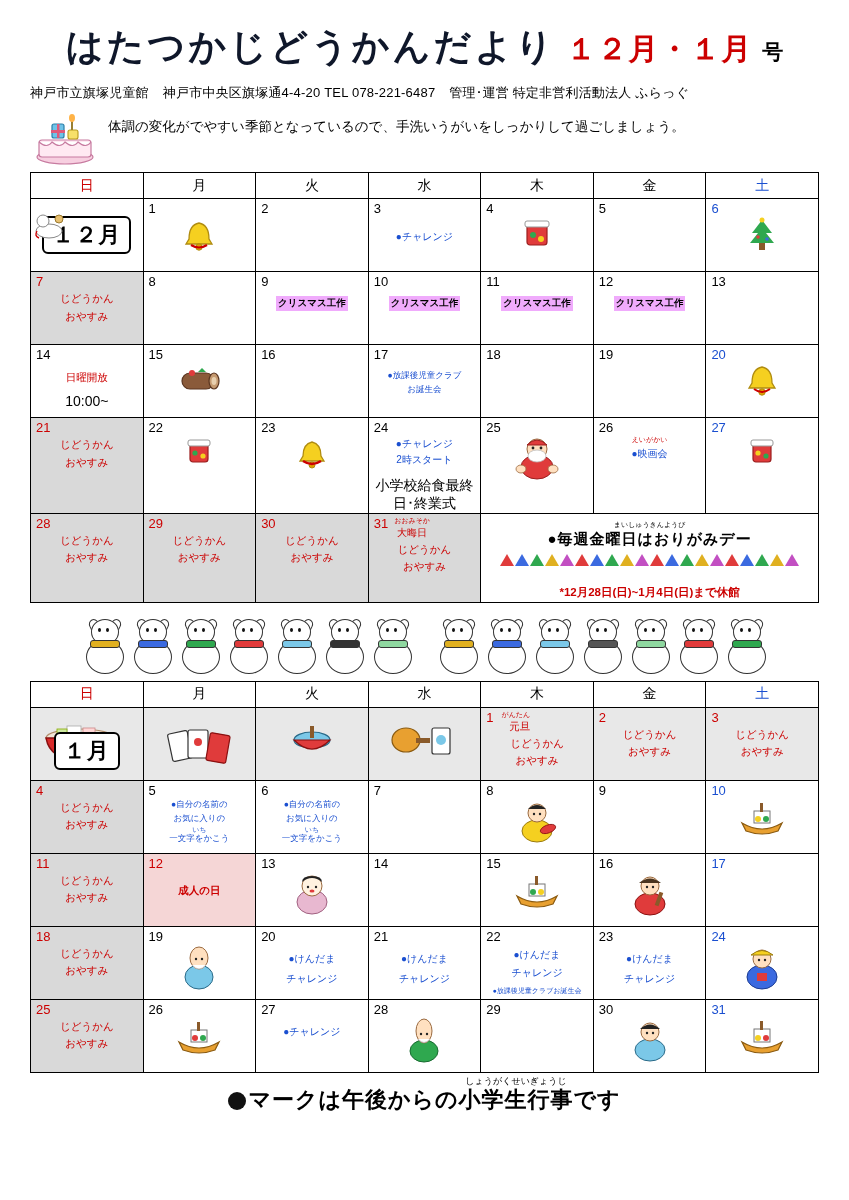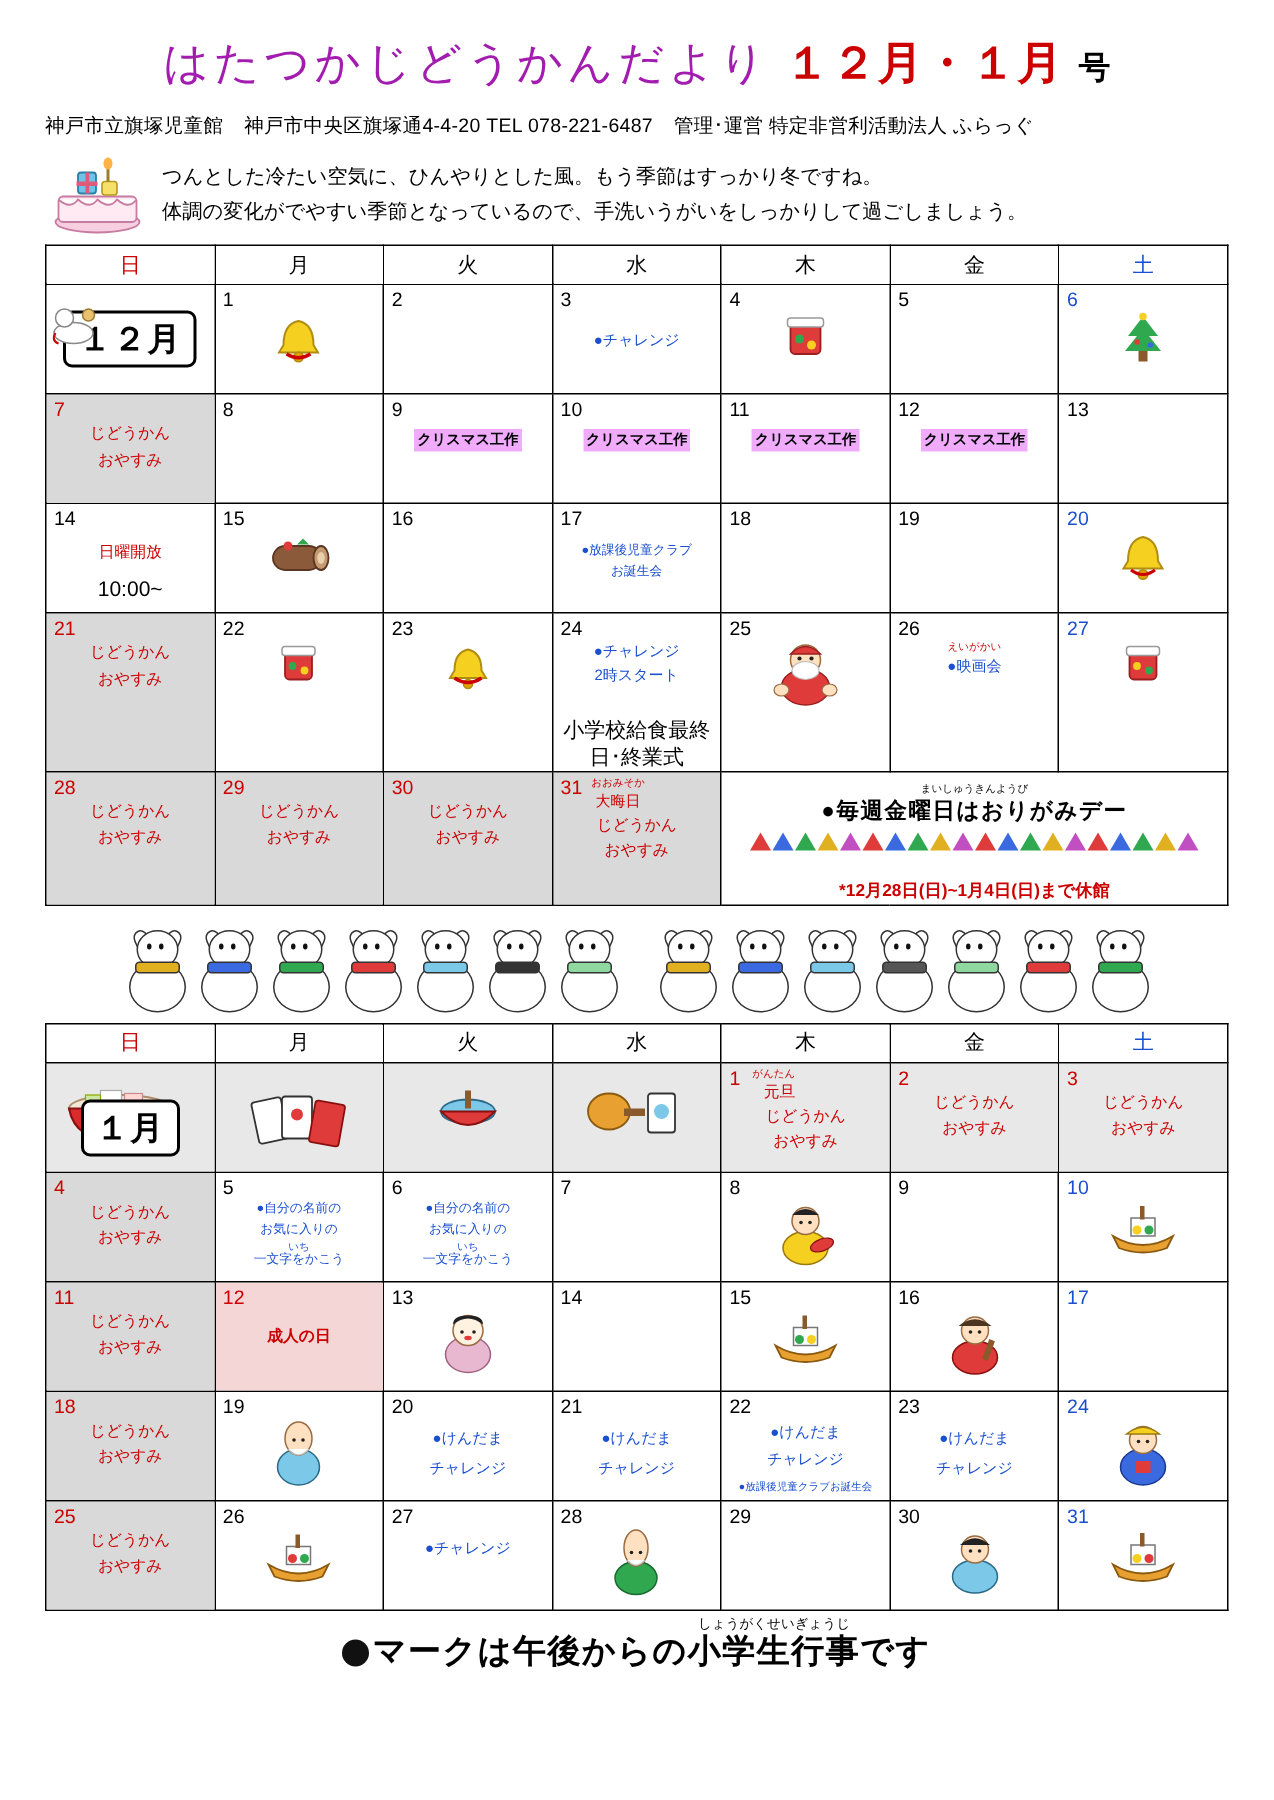--- a/index.html
+++ b/index.html
@@ -26,23 +26,23 @@
   
   .title-row {
     display: flex;
     align-items: baseline;
     justify-content: center;
     gap: 10px;
     padding-top: 22px;
   }
   .title-main {
     font-family: "DejaVu Sans", sans-serif;
-    font-size: 30px;
-    font-weight: normal;
-    color: #a21caf;
+    font-size: 37px;
+    font-weight: bold;
+    color: #0f172a;
     letter-spacing: 3px;
     white-space: nowrap;
   }
   .title-month {
     font-family: "DejaVu Sans", sans-serif;
     font-size: 30px;
     font-weight: bold;
     color: #cc0000;
     letter-spacing: 1px;
     white-space: nowrap;
@@ -298,21 +298,20 @@
         <path d="M9 32 q8 7 13 0 q8 7 13 0 q8 7 13 0 q8 7 13 0" fill="#fff" stroke="#c77ba0" stroke-width="1.2"></path>
         <rect x="22" y="14" width="12" height="14" rx="2" fill="#6fc3e8" stroke="#2a7fa8" stroke-width="1.2"></rect>
         <rect x="21" y="20" width="14" height="3" fill="#e05a7a"></rect>
         <rect x="27" y="14" width="2.5" height="14" fill="#e05a7a"></rect>
         <rect x="38" y="20" width="10" height="9" rx="2" fill="#f7e06a" stroke="#b89a1e" stroke-width="1.1"></rect>
         <rect x="41" y="10" width="2" height="10" fill="#9a7f30"></rect>
         <ellipse cx="42" cy="8" rx="3" ry="4" fill="#ffb347"></ellipse>
       </svg>
     </div>
     <div class="intro-text">
-      <div>つんとした冷たい空気に、ひんやりとした風。もう季節はすっかり冬ですね。</div>
       <div>体調の変化がでやすい季節となっているので、手洗いうがいをしっかりして過ごしましょう。</div>
     </div>
   </div>
 
   <table class="cal">
     <tbody>
         <tr>
       <th class="sun">日</th>
       <th>月</th>
       <th>火</th>
@@ -464,21 +463,21 @@
         <svg width="40" height="36" viewBox="0 0 40 36" class="ill cell-ill">
           <path d="M20 6 q9 2 9 14 l3 5 h-24 l3-5 q0-12 9-14z" fill="#f5d020" stroke="#b08c10" stroke-width="1.3"></path>
           <circle cx="20" cy="29" r="3" fill="#e0a000" stroke="#b08c10" stroke-width="1"></circle>
           <path d="M11 25 q9 6 18 0" stroke="#c00" stroke-width="2.4" fill="none"></path>
         </svg>
       </td>
       <td>
         <div class="daynum">24</div>
         <div class="evt" style="margin-top:2px">●チャレンジ</div>
         <div class="evt">2時スタート</div>
-        <div class="tiny" style="margin-top:19px">小学校給食最終日･終業式</div>
+        <div class="tiny" style="margin-top:9px">小学校給食最終日･終業式</div>
       </td>
       <td>
         <div class="daynum">25</div>
         <svg width="54" height="50" viewBox="0 0 54 50" class="ill cell-ill" style="margin-top:-4px">
           <ellipse cx="27" cy="36" rx="16" ry="12" fill="#e03b3b" stroke="#9a1f1f" stroke-width="1"></ellipse>
           <circle cx="27" cy="18" r="10" fill="#ffe0c0" stroke="#9a6a40" stroke-width="1"></circle>
           <path d="M17 14 q10-10 20 0z" fill="#e03b3b" stroke="#9a1f1f" stroke-width="1"></path>
           <ellipse cx="27" cy="25" rx="9" ry="6" fill="#fff" stroke="#bbb" stroke-width="0.8"></ellipse>
           <circle cx="23" cy="17" r="1.4" fill="#222"></circle>
           <circle cx="31" cy="17" r="1.4" fill="#222"></circle>

